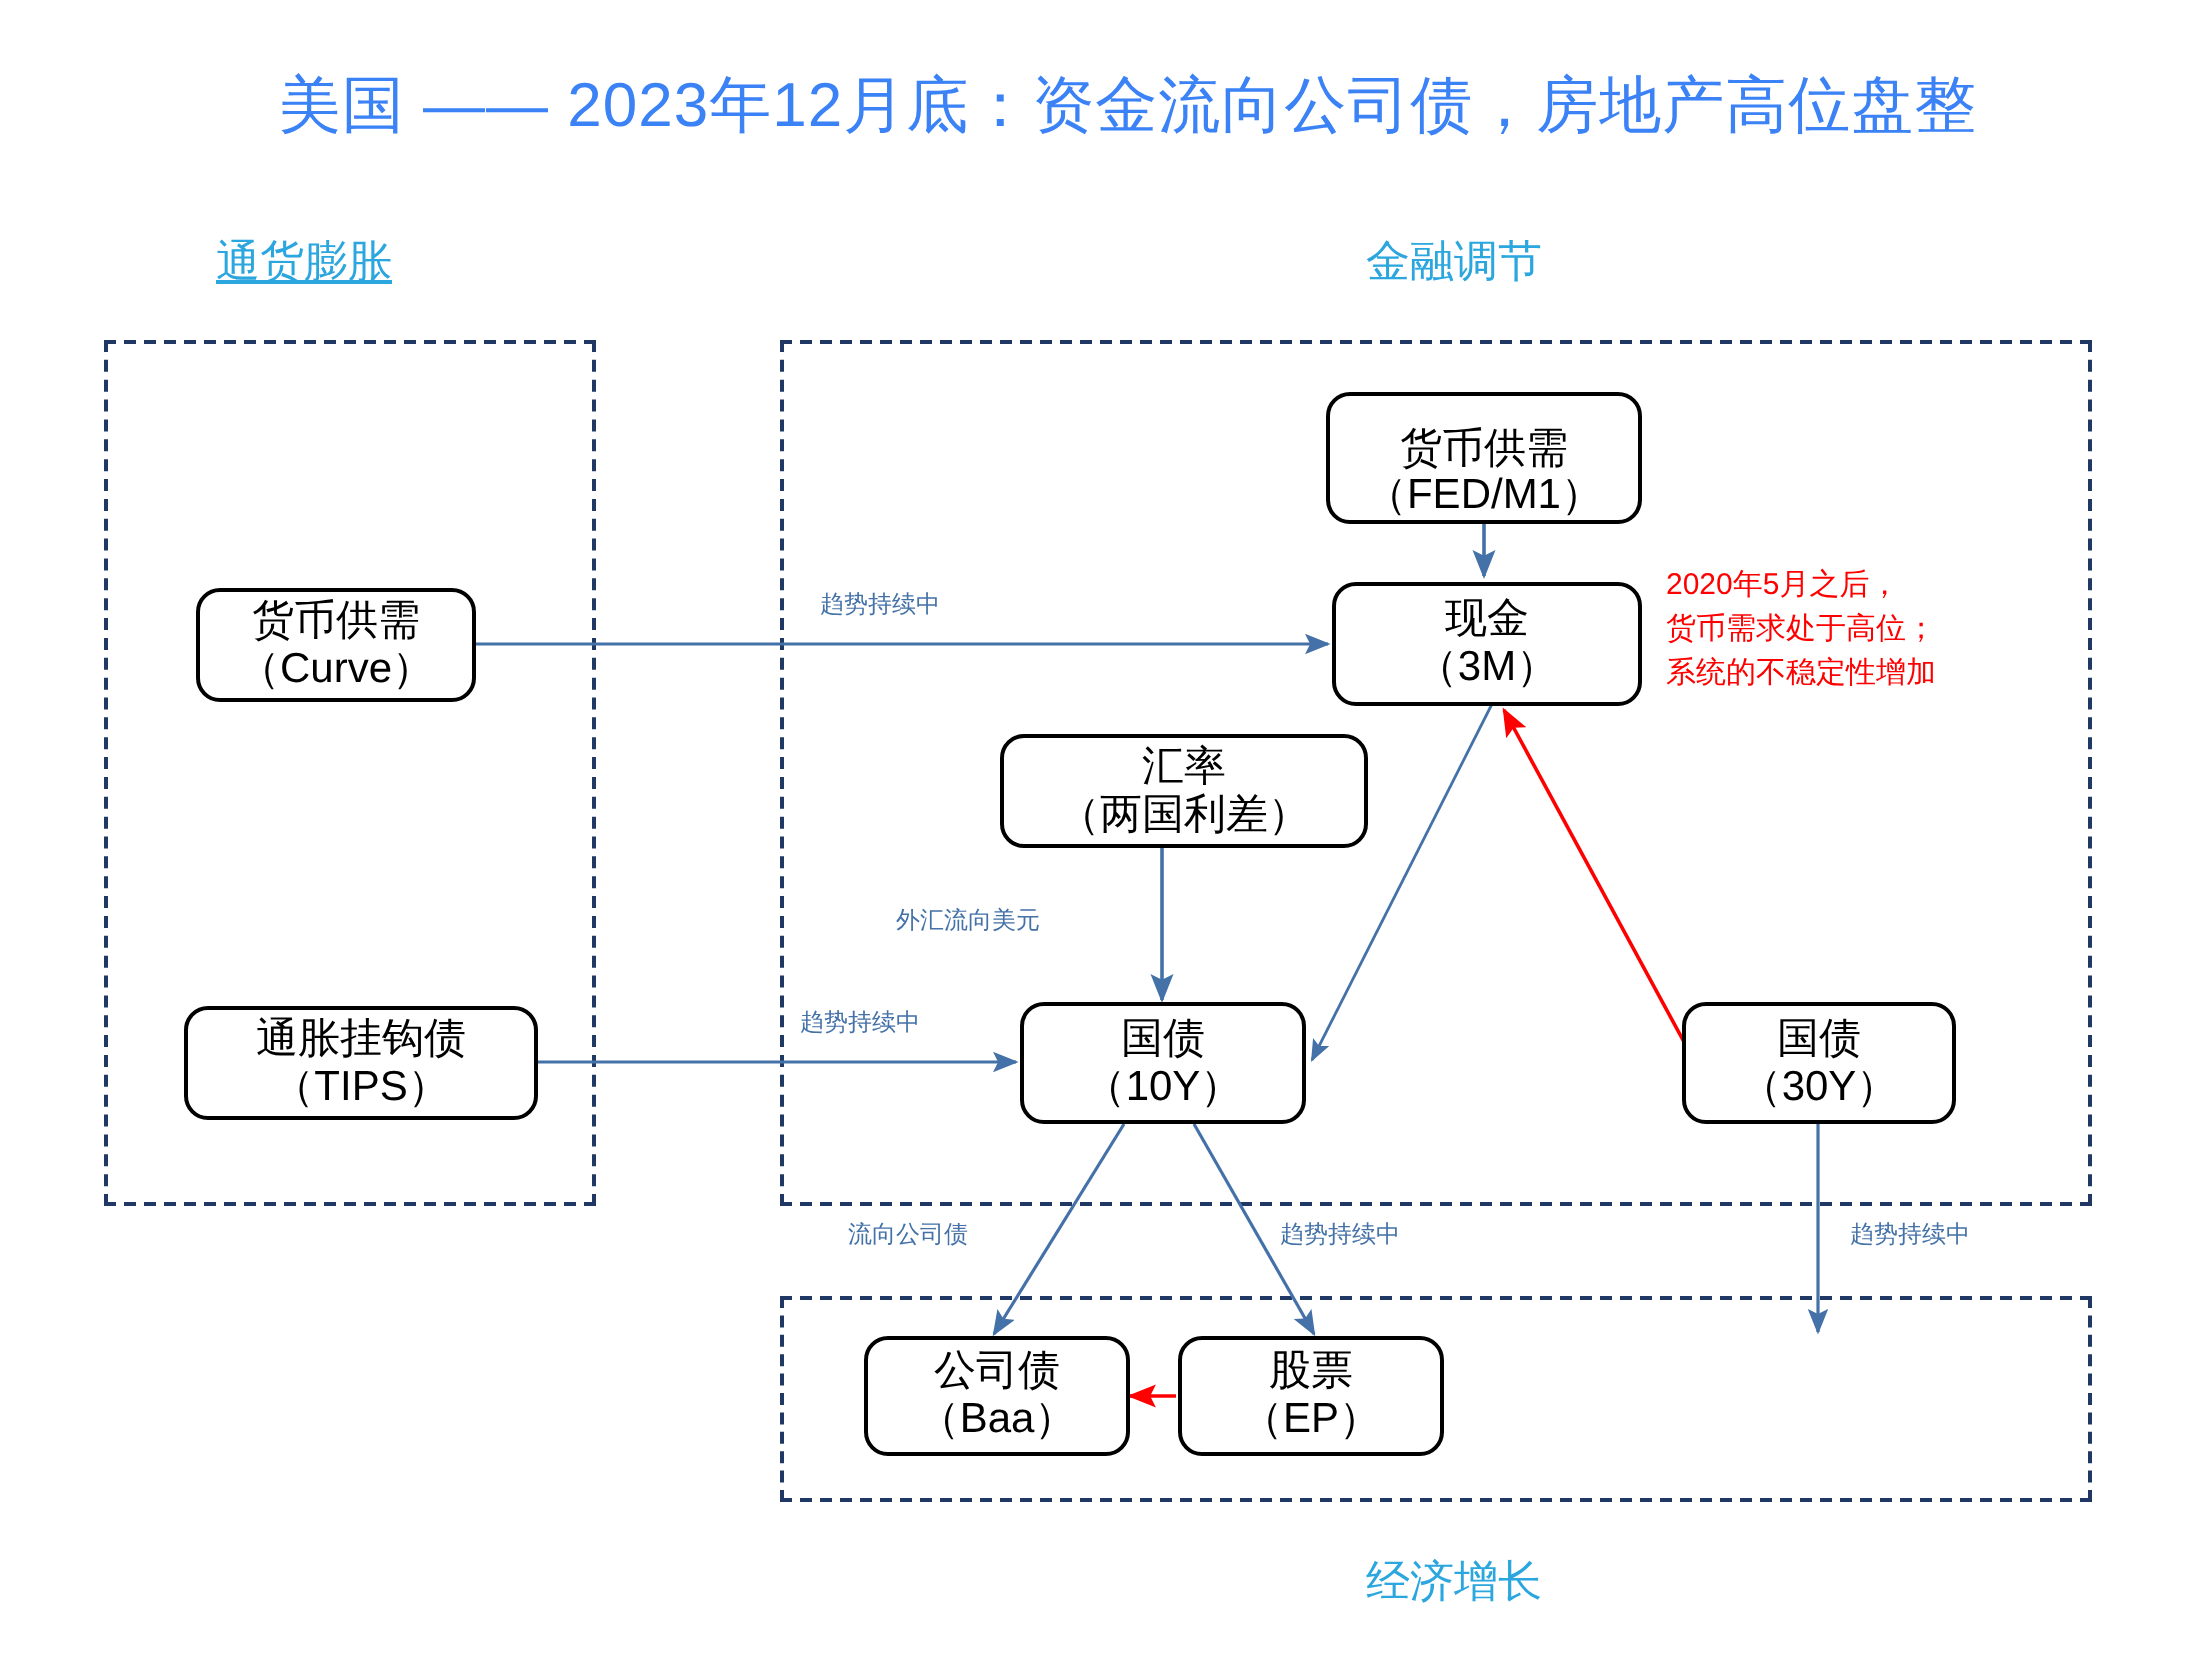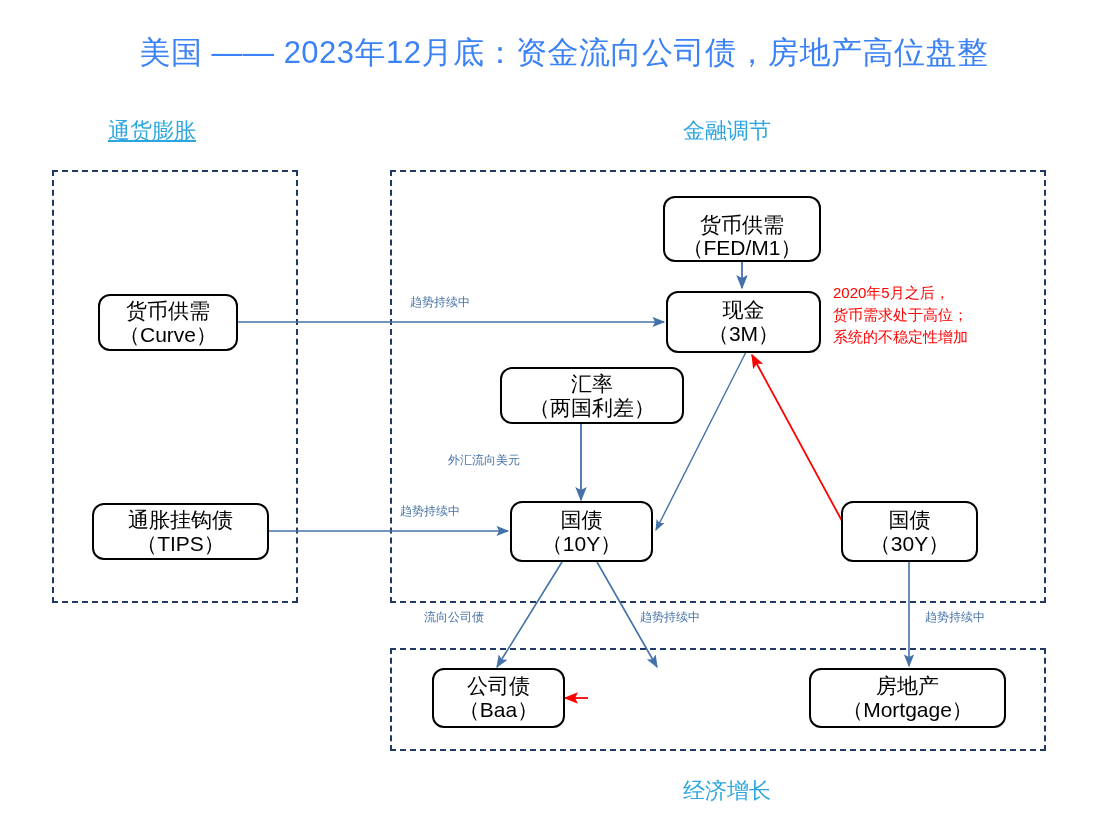--- a/index.html
+++ b/index.html
@@ -196,25 +196,25 @@
   <div class="node" style="left:841px; top:501px; width:137px; height:61px;">
     <span class="l1">国债</span>
     <span class="l2">（30Y）</span>
   </div>
 
   <div class="node" style="left:432px; top:668px; width:133px; height:60px;">
     <span class="l1">公司债</span>
     <span class="l2">（Baa）</span>
   </div>
 
-
-  <div class="node" style="left:809px; top:668px; width:197px; height:60px;">
-    <span class="l1">房地产</span>
-    <span class="l2">（Mortgage）</span>
-  </div>
+  <div class="node" style="left:589px; top:668px; width:133px; height:60px;">
+    <span class="l1">股票</span>
+    <span class="l2">（EP）</span>
+  </div>
+
 
   <div class="edge-label" style="left:410px; top:294px;">趋势持续中</div>
 
   <div class="edge-label" style="left:400px; top:503px;">趋势持续中</div>
 
   <div class="edge-label" style="left:448px; top:452px;">外汇流向美元</div>
 
   <div class="edge-label" style="left:424px; top:609px;">流向公司债</div>
 
   <div class="edge-label" style="left:640px; top:609px;">趋势持续中</div>

